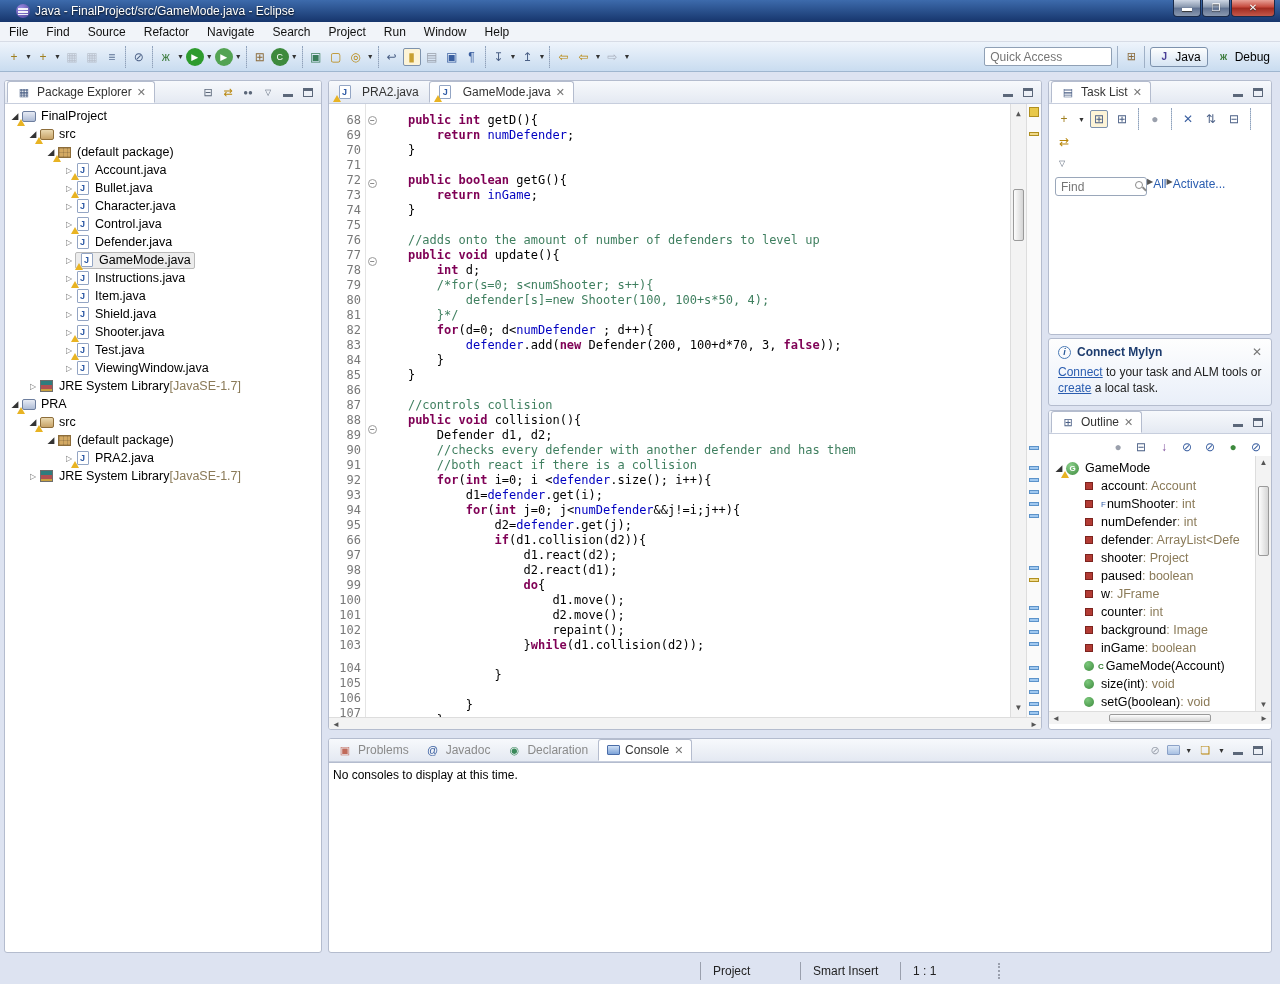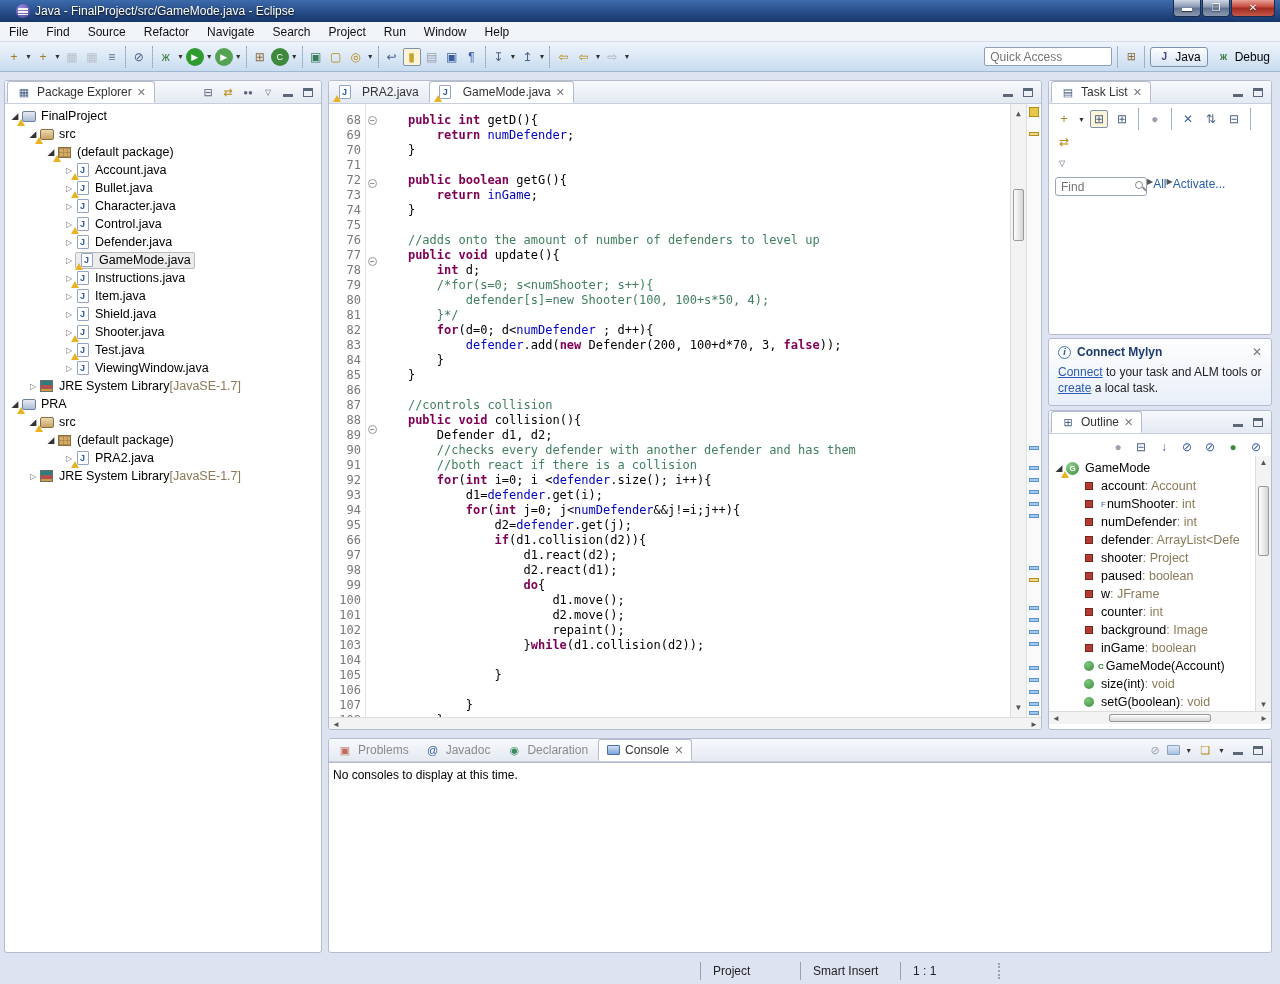--- a/index.html
+++ b/index.html
@@ -436,21 +436,21 @@
           <div class="cl" style="padding-right: 4px;">94</div>
           <div class="cl" style="padding-right: 4px;">95</div>
           <div class="cl" style="padding-right: 4px;">66</div>
           <div class="cl" style="padding-right: 4px;">97</div>
           <div class="cl" style="padding-right: 4px;">98</div>
           <div class="cl" style="padding-right: 4px;">99</div>
           <div class="cl" style="padding-right: 4px;">100</div>
           <div class="cl" style="padding-right: 4px;">101</div>
           <div class="cl" style="padding-right: 4px;">102</div>
           <div class="cl" style="padding-right: 4px;">103</div>
-          <div class="cl" style="padding-right: 4px;">104</div>
+          <div class="cl" style="padding-right: 4px; margin-top: 8px;">104</div>
           <div class="cl" style="padding-right: 4px;">105</div>
           <div class="cl" style="padding-right: 4px;">106</div>
           <div class="cl" style="padding-right: 4px;">107</div>
           <div class="cl" style="padding-right: 4px;">108</div>
         </div>
       <div class="foldcol" id="ed-folds">
           <div class="cl">
             <div class="fold">−</div>
           </div>
           <div class="cl"></div>

